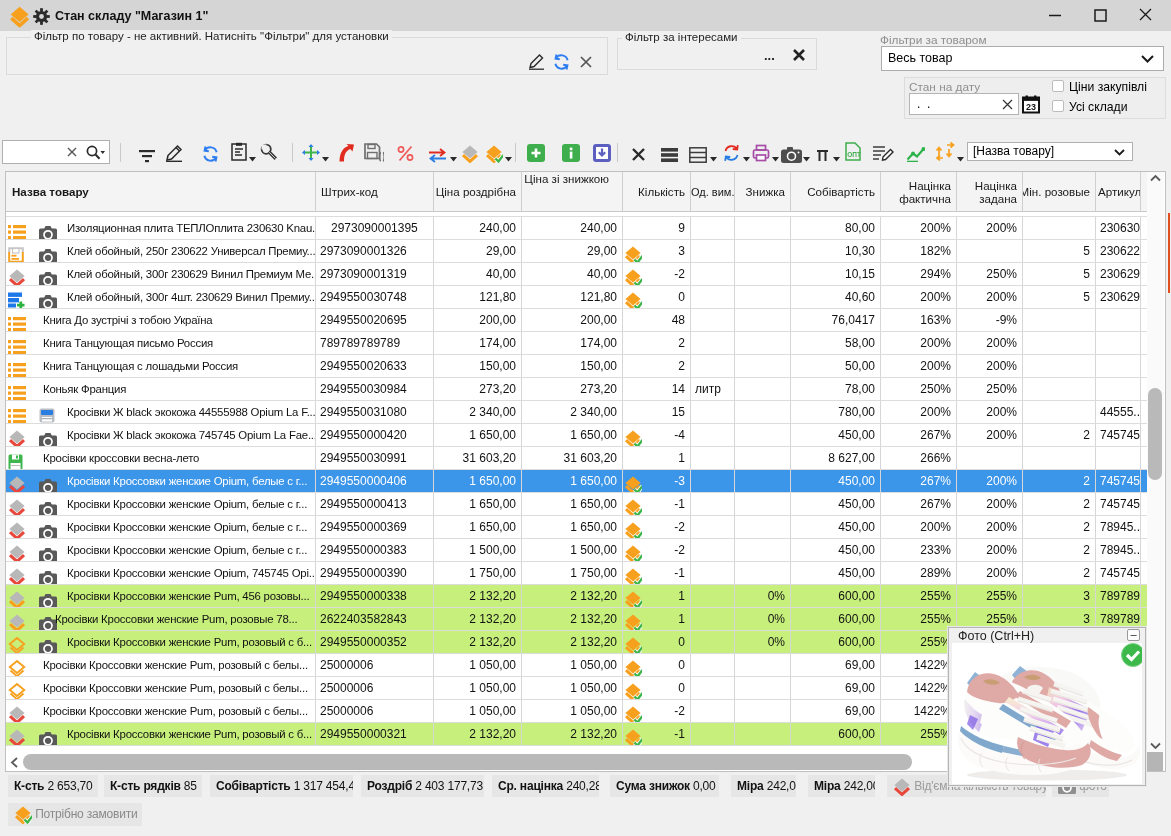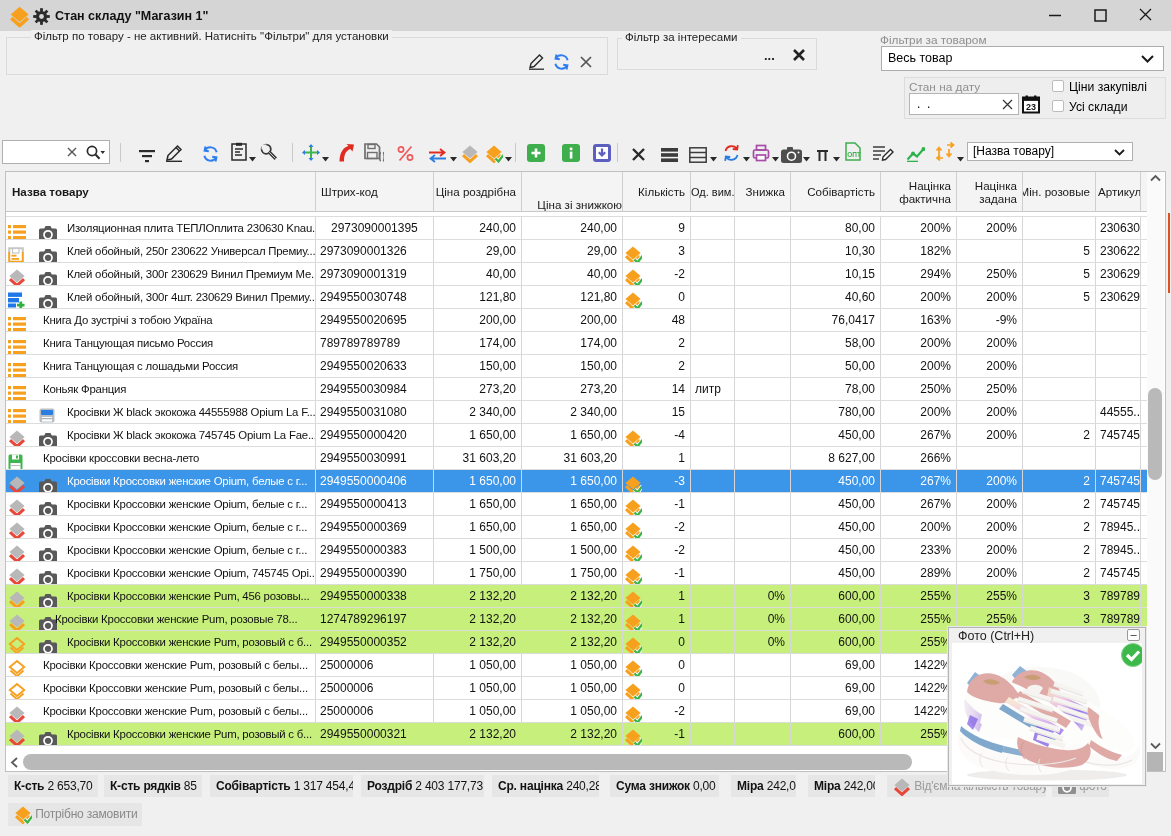--- a/index.html
+++ b/index.html
@@ -274,21 +274,21 @@
 <div class="abs" style="left:6px;top:172px;width:1141px;height:40px;background:#f4f4f4;border-bottom:1px solid #c8c8c8"></div>
 <div class="abs hcell" style="left:315px;top:172px;width:118px;height:39px;display:flex;align-items:center;justify-content:flex-start;padding-left:6px;">
       <span>Штрих-код</span>
     </div>
 <div class="abs hcell" style="left:6px;top:172px;width:309px;height:39px;display:flex;align-items:center;justify-content:flex-start;padding-left:6px;font-weight:bold;">
       <span>Назва товару</span>
     </div>
 <div class="abs hcell" style="left:433px;top:172px;width:88px;height:39px;display:flex;align-items:center;justify-content:flex-end;padding-right:5px;">
       <span>Ціна роздрібна</span>
     </div>
-<div class="abs hcell" style="left:526px;top:172px;width:101px;height:39px;display:flex;align-items:flex-end;justify-content:flex-end;padding-right:5px;">
+<div class="abs hcell" style="left:513px;top:172px;width:101px;height:39px;display:flex;align-items:flex-start;justify-content:flex-end;padding-right:5px;">
       <span>Ціна зі знижкою</span>
     </div>
 <div class="abs hcell" style="left:622px;top:172px;width:68px;height:39px;display:flex;align-items:center;justify-content:flex-end;padding-right:5px;">
       <span>Кількість</span>
     </div>
 <div class="abs hcell" style="left:690px;top:172px;width:44px;height:39px;display:flex;align-items:center;justify-content:flex-start;padding-left:1px;font-size:11px;">
       <span>Од. вим.</span>
     </div>
 <div class="abs hcell" style="left:734px;top:172px;width:56px;height:39px;display:flex;align-items:center;justify-content:flex-end;padding-right:5px;">
       <span>Знижка</span>
@@ -969,21 +969,21 @@
               <path d="M9 0.5 L16.6 7 L9 13.5 L1.4 7 Z" fill="#b8b8b8"></path>
               <path d="M2 10.2 L9 16.4 L16 10.2" fill="none" stroke="#f7a01e" stroke-width="3.1"></path>
             </svg></span>
           <span style="position:absolute;left:33px;top:5px"><svg class="icon" width="18" height="15" viewBox="0 0 18 15" style="">
               <rect x="0" y="2.5" width="18" height="12.5" rx="1.5" fill="#595959"></rect>
               <path d="M5 3 L6.5 0 H11.5 L13 3 Z" fill="#595959"></path>
               <circle cx="9" cy="8.8" r="4" fill="none" stroke="#fff" stroke-width="1.7"></circle>
             </svg></span>
           <span class="nm" style="position:absolute;left:49px;top:0">Кросівки Кроссовки женские Pum, розовые 78...</span>
         </div>
-<div class="cell " style="left:309px;width:118px;padding-left:5px;">1274789296197</div>
+<div class="cell " style="left:309px;width:118px;padding-left:5px;">2622403582843</div>
 <div class="cell num" style="left:427px;width:88px;">2 132,20</div>
 <div class="cell num" style="left:515px;width:101px;">2 132,20</div>
 <div class="cell num" style="left:728px;width:56px;">0%</div>
 <div class="cell num" style="left:784px;width:90px;">600,00</div>
 <div class="cell num" style="left:874px;width:76px;">255%</div>
 <div class="cell num" style="left:950px;width:66px;">255%</div>
 <div class="cell num" style="left:1016px;width:73px;">3</div>
 <div class="cell " style="left:1089px;width:45px;padding-left:5px;">789789</div>
 <div class="cell num" style="left:616px;width:68px"><span style="position:absolute;left:2px;top:3px"><svg class="icon" width="18" height="18" viewBox="0 0 18 18" style="">
               <path d="M9 0.5 L16.6 7 L9 13.5 L1.4 7 Z" fill="#f7a01e"></path>

